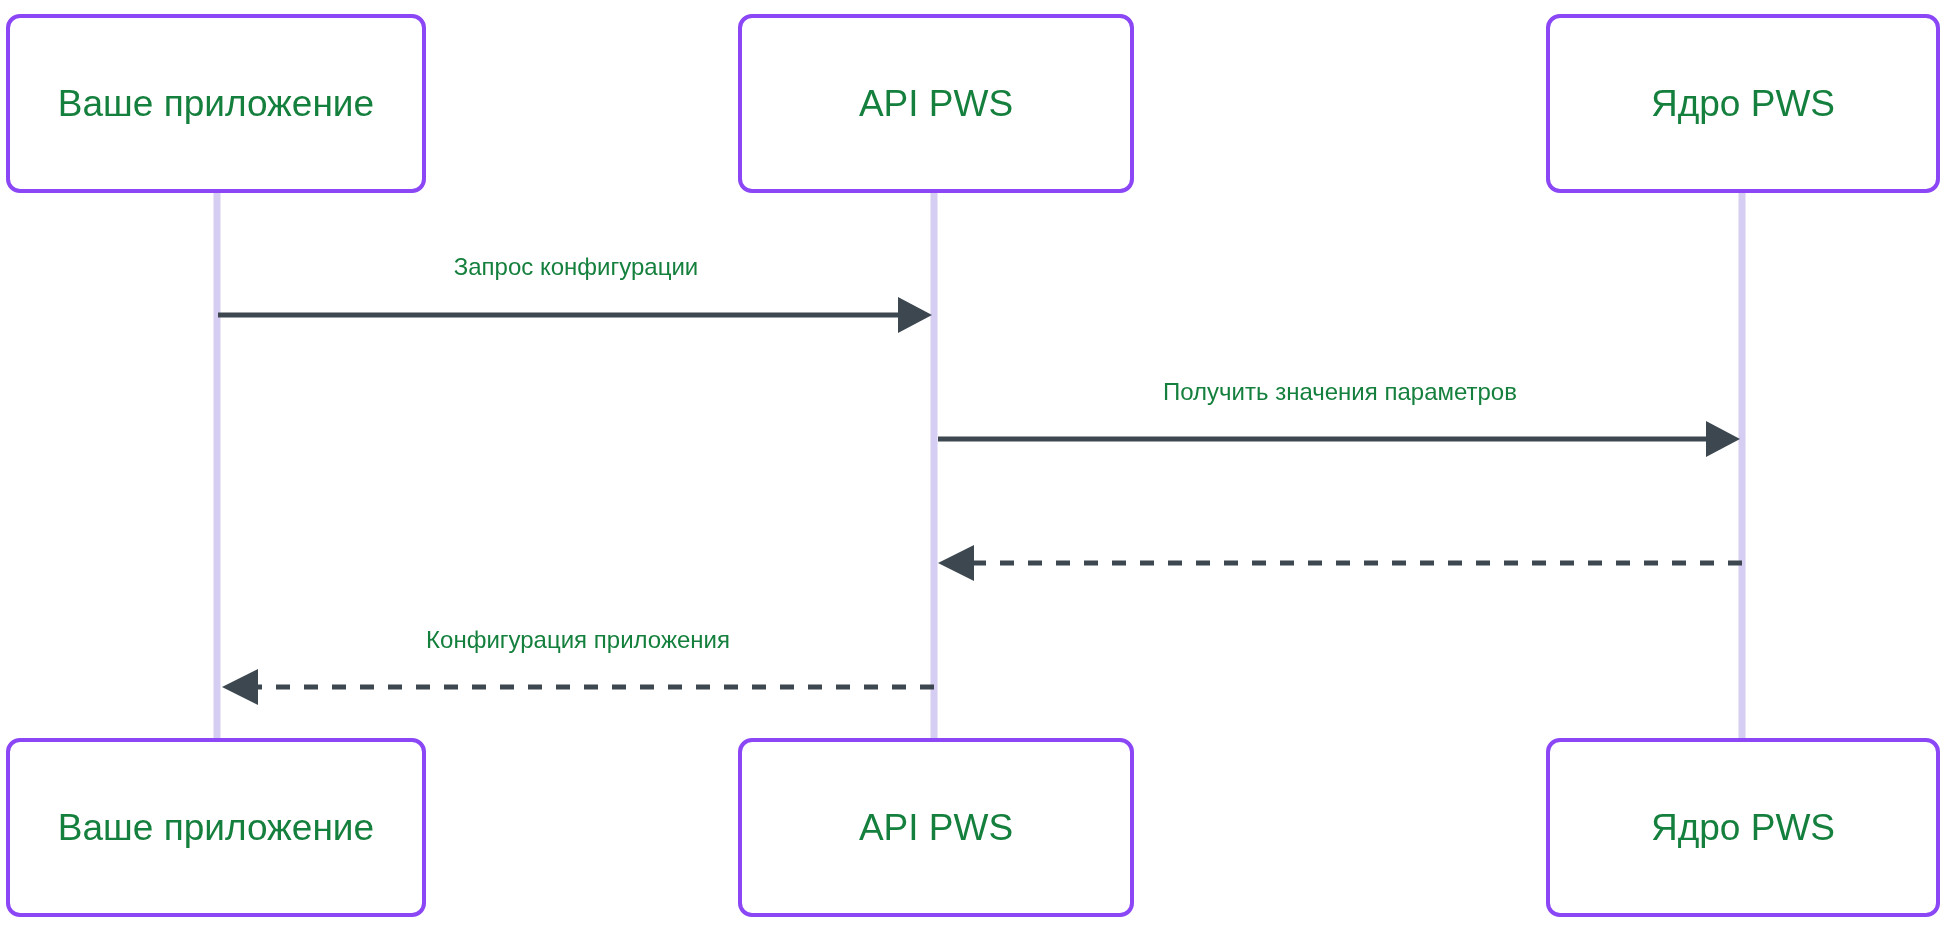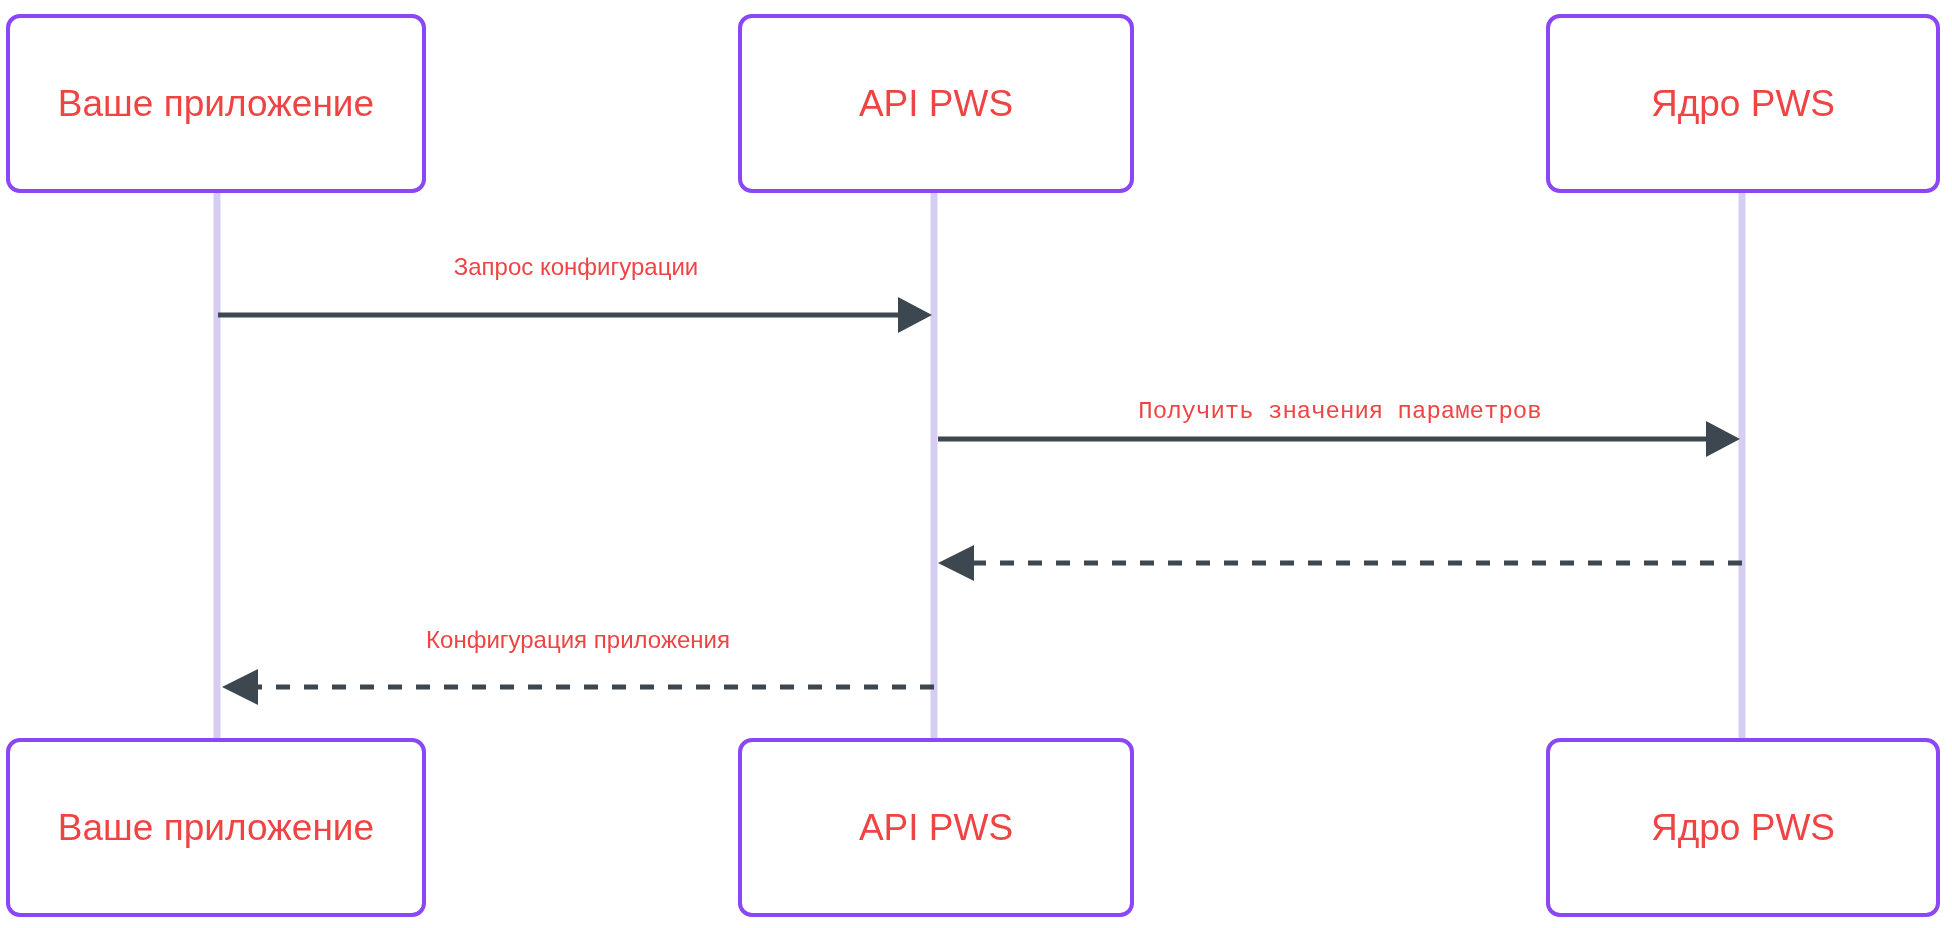--- a/index.html
+++ b/index.html
@@ -20,21 +20,21 @@
   #diagram-svg {
     position: absolute;
     top: 0;
     left: 0;
     width: 1952px;
     height: 928px;
   }
   .participant-label,
   .message-label {
     position: absolute;
-    color: #ef4444;
+    color: #15803d;
     white-space: nowrap;
     line-height: 1;
   }
   .participant-label {
     font-size: 37px;
     transform: translate(-50%, -50%);
     text-align: center;
   }
   .message-label {
     font-size: 24px;
@@ -90,16 +90,16 @@
 
   <div class="participant-label" style="left:216px; top:103px;">Ваше приложение</div>
   <div class="participant-label" style="left:936px; top:103px;">API PWS</div>
   <div class="participant-label" style="left:1743px; top:103px;">Ядро PWS</div>
 
   <div class="participant-label" style="left:216px; top:827px;">Ваше приложение</div>
   <div class="participant-label" style="left:936px; top:827px;">API PWS</div>
   <div class="participant-label" style="left:1743px; top:827px;">Ядро PWS</div>
 
   <div class="message-label" style="left:576px; top:267px;">Запрос конфигурации</div>
-  <div class="message-label" style="left:1340px; top:412px;font-family:Liberation Mono, monospace;">Получить значения параметров</div>
+  <div class="message-label" style="left:1340px; top:392px;">Получить значения параметров</div>
   <div class="message-label" style="left:578px; top:640px;">Конфигурация приложения</div>
 
 </div>
 
 </body></html>

